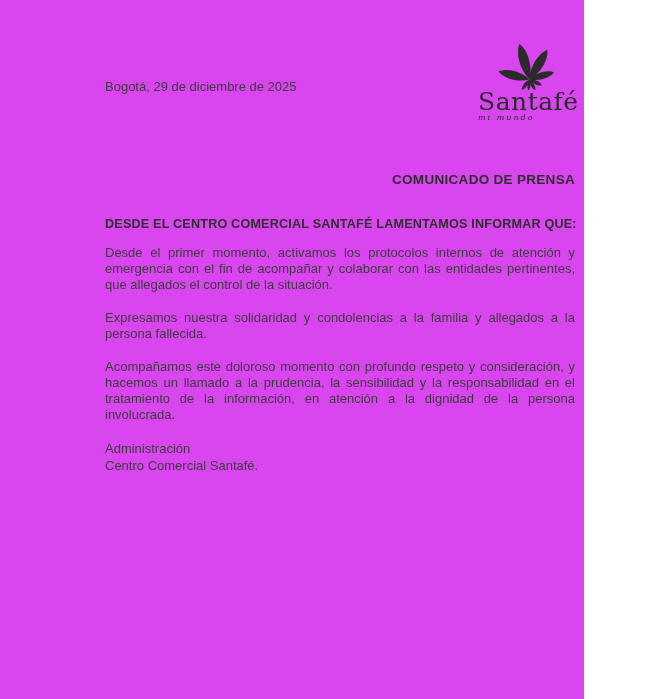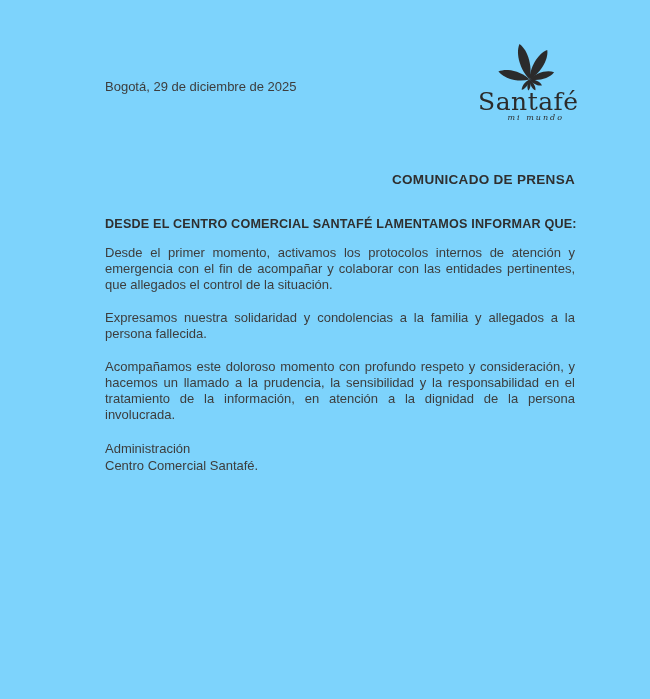--- a/index.html
+++ b/index.html
@@ -7,23 +7,23 @@
   body {
     width: 650px;
     height: 699px;
     font-family: "Liberation Sans", sans-serif;
     color: #3d3d3d;
     position: relative;
     overflow: hidden;
   }
   .page {
     position: relative;
-    width: 650px;
+    width: 584px;
     height: 699px;
-    background: #7dd3fc;
+    background: #d946ef;
   }
   .date-line {
     position: absolute;
     left: 105px;
     top: 79px;
     font-size: 13px;
     color: #3d3d3d;
     white-space: nowrap;
   }
   .logo {
@@ -47,21 +47,21 @@
     color: #2b2b2b;
     letter-spacing: 0.5px;
   }
   .logo-tagline {
     font-family: "DejaVu Serif", serif;
     font-style: italic;
     font-size: 8px;
     letter-spacing: 2px;
     color: #2b2b2b;
     margin-top: 1px;
-    text-align: right;
+    text-align: left;
     padding-right: 14px;
   }
   .content {
     position: absolute;
     left: 105px;
     top: 172px;
     width: 470px;
   }
   .doc-title {
     text-align: right;

